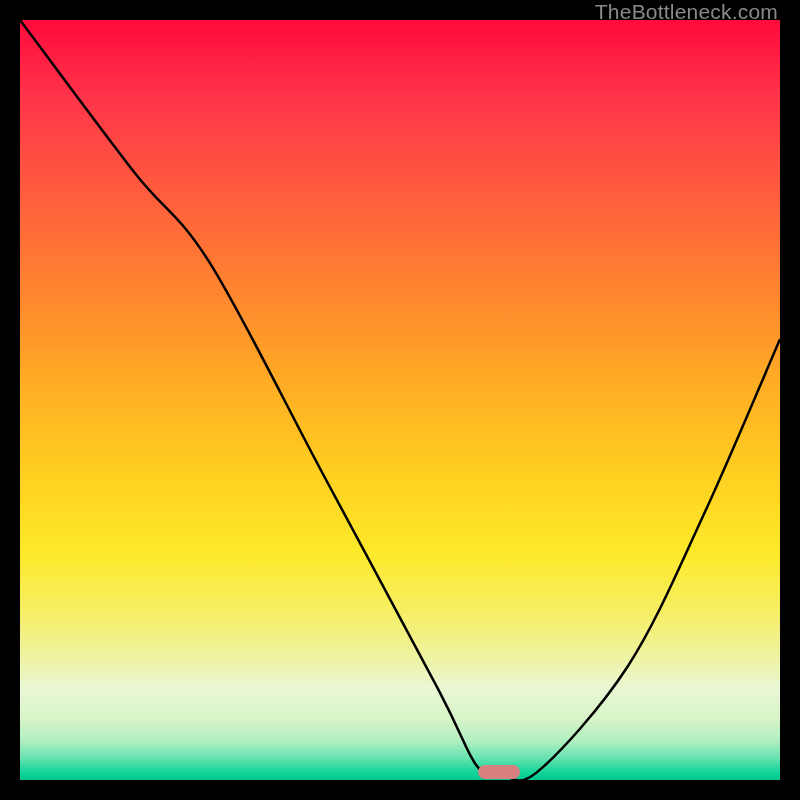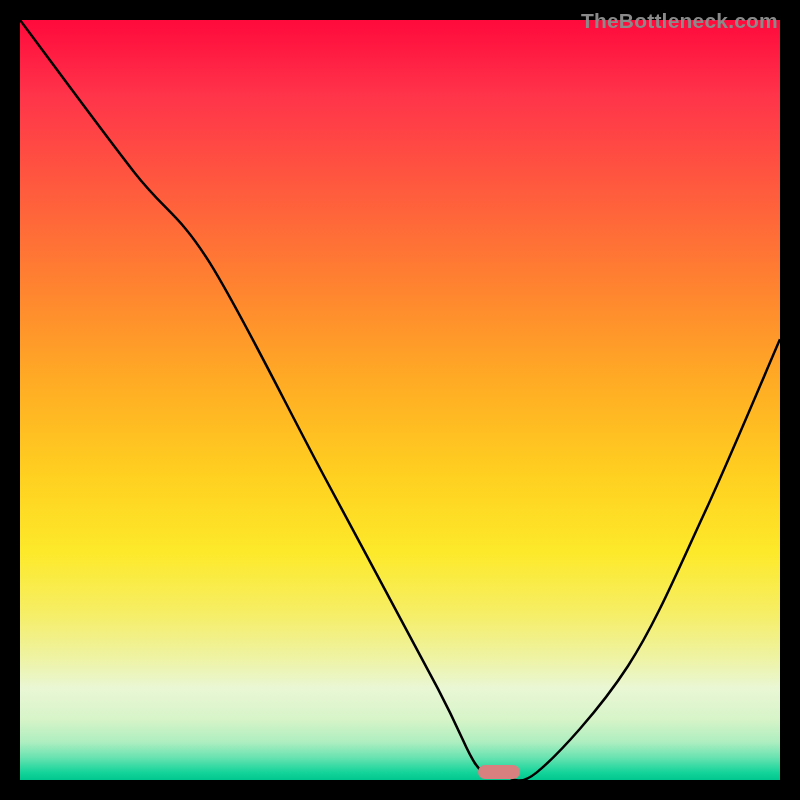--- a/index.html
+++ b/index.html
@@ -48,23 +48,22 @@
     height: 14px;
     background: #d88080;
     border-radius: 7px;
   }
   .watermark {
     position: absolute;
     top: 0px;
     right: 22px;
     color: #8a8a8a;
     font-size: 21px;
-    font-weight: 700;
+    font-weight: 400;
     letter-spacing: 0.2px;
-    margin-top: 9px;
   }
 </style>
 </head>
 <body>
 
 <div class="plot-area">
   <svg class="curve-svg" viewBox="0 0 760 760" preserveAspectRatio="none">
     <path id="curve-path" d="M 0 0 C 19.0 25.3, 82.3 111.5, 114.0 152.0 C 145.7 192.5, 158.3 192.5, 190.0 243.2 C 221.7 293.9, 266.0 385.1, 304.0 456.0 C 342.0 526.9, 392.7 620.7, 418.0 668.8 C 443.3 716.9, 445.9 730.9, 456.0 744.8 C 466.1 758.7, 468.7 751.1, 478.8 752.4 C 488.9 753.7, 495.3 770.1, 516.8 752.4 C 538.3 734.7, 580.1 689.1, 608.0 646.0 C 635.9 602.9, 658.7 548.5, 684.0 494.0 C 709.3 439.5, 747.3 348.3, 760.0 319.2" fill="none" stroke="#000" stroke-width="2.5"></path>
   </svg>
   <div class="marker" id="marker" style="left: 457.8px; top: 745.4px;"></div>

